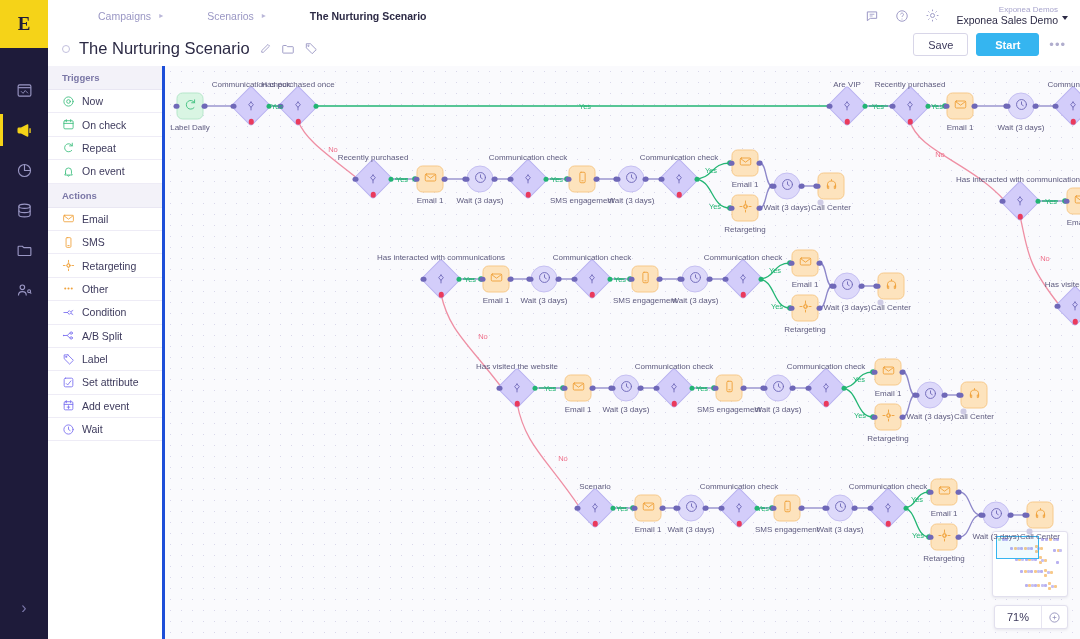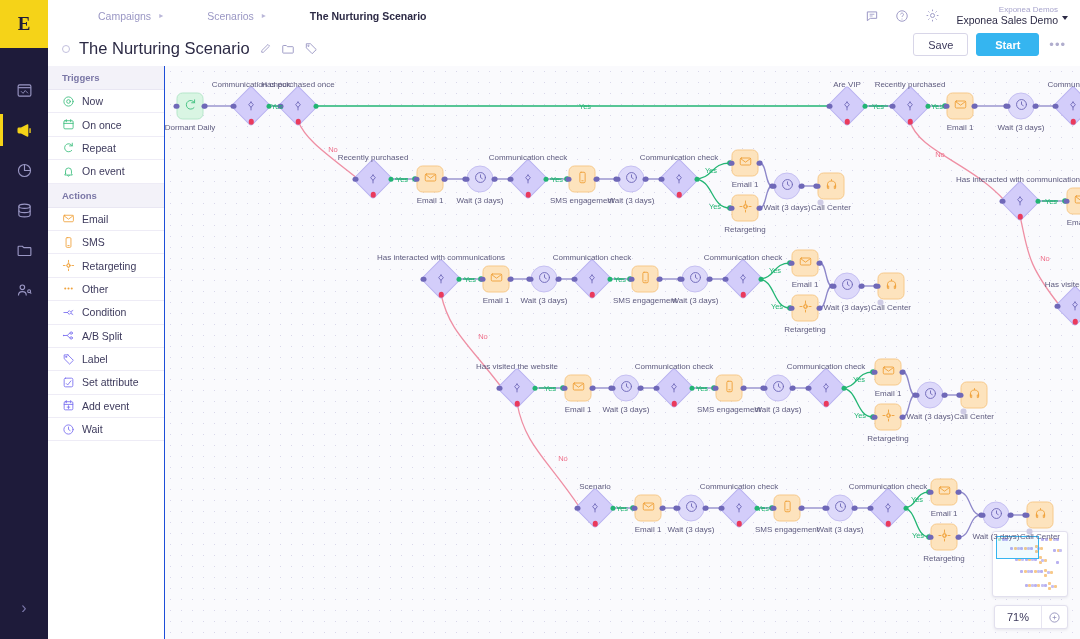--- a/index.html
+++ b/index.html
@@ -102,21 +102,21 @@
     font-size: 9.5px; letter-spacing: .5px; color: #9a97c4;
     padding-bottom: 4px; cursor: pointer; border-bottom: 2px solid transparent;
   }
   .tab.active { color: #2c2a45; font-weight: bold; border-bottom-color: #f5c518; }
 
   
   .body { flex: 1; display: flex; position: relative; overflow: hidden; }
 
   .palette {
     width: 117px; flex: 0 0 117px; background: #fff;
-    border-right: 1px solid #1d4ed8; overflow: hidden;
+    border-right: 3px solid #1d4ed8; overflow: hidden;
   }
   .pal-group {
     font-size: 9.5px; color: #7a77a6; font-weight: bold;
     padding: 6px 0 6px 14px; background: #f3f2f9;
     border-bottom: 1px solid #e9e7f3;
   }
   .pal-item {
     height: 23.4px; display: flex; align-items: center; gap: 7px;
     padding-left: 14px; font-size: 10.5px; color: #3d3a5c;
     border-bottom: 1px solid #eeecf6; cursor: pointer;
@@ -344,21 +344,21 @@
             </span>
             <span>Now</span>
           </div>
           <div class="pal-item">
             <span class="pal-ic">
               <svg width="13" height="13" viewBox="0 0 24 24" fill="none" stroke="#3fbf7f" stroke-width="1.6" stroke-linecap="round" stroke-linejoin="round">
                 <rect x="3.5" y="5" width="17" height="15" rx="2"></rect>
                 <path d="M3.5 10h17M8 3v4M16 3v4"></path>
               </svg>
             </span>
-            <span>On once</span>
+            <span>On check</span>
           </div>
           <div class="pal-item">
             <span class="pal-ic">
               <svg width="13" height="13" viewBox="0 0 24 24" fill="none" stroke="#3fbf7f" stroke-width="1.6" stroke-linecap="round" stroke-linejoin="round">
                 <path d="M19 9a7.5 7.5 0 10-1 8.5"></path>
                 <path d="M19 4v5h-5"></path>
               </svg>
             </span>
             <span>Repeat</span>
           </div>
@@ -737,21 +737,21 @@
         </div>
       <div class="node" style="left: 25px; top: 40px;">
             <div class="sq green">
               <span><svg width="14" height="14" viewBox="0 0 24 24" fill="none" stroke="#3fbf7f" stroke-width="1.6" stroke-linecap="round" stroke-linejoin="round">
                   <path d="M19 9a7.5 7.5 0 10-1 8.5"></path>
                   <path d="M19 4v5h-5"></path>
                 </svg></span>
             </div>
             <div class="port in"></div>
             <div class="port out"></div>
-            <div class="node-label below">Dormant Daily</div>
+            <div class="node-label below">Label Daily</div>
           </div>
           <div class="node" style="left: 86px; top: 40px;">
             <div class="dia">
               <span><svg width="14" height="14" viewBox="0 0 24 24" fill="none" stroke="#6f68b8" stroke-width="1.6" stroke-linecap="round" stroke-linejoin="round">
                   <path d="M12 7.5l4 4.5-4 4.5-4-4.5 4-4.5z"></path>
                   <path d="M12 16.5V21"></path>
                 </svg></span>
             </div>
             <div class="port in" style="left: -6px; top: 50%;"></div>
             <div class="port yes" style="left: auto; right: -6px; top: 50%; transform: translateY(-50%);"></div>

